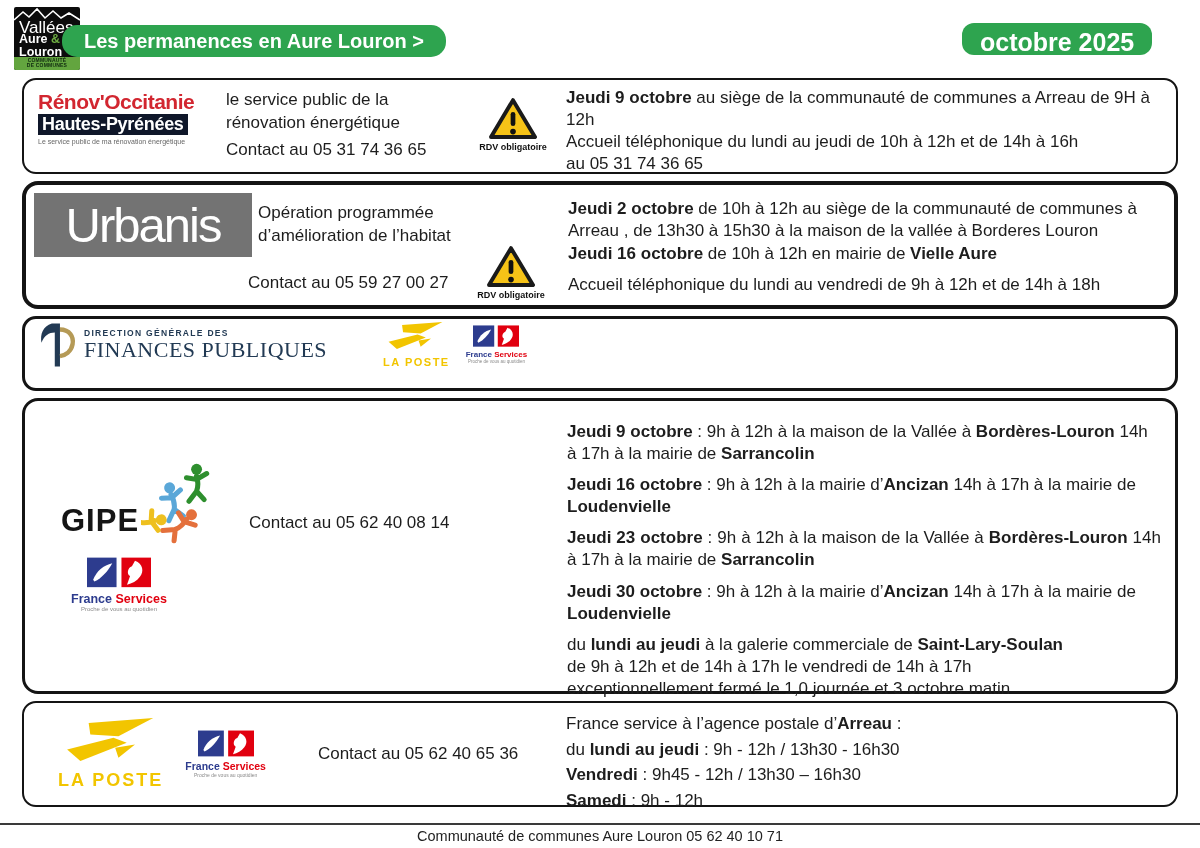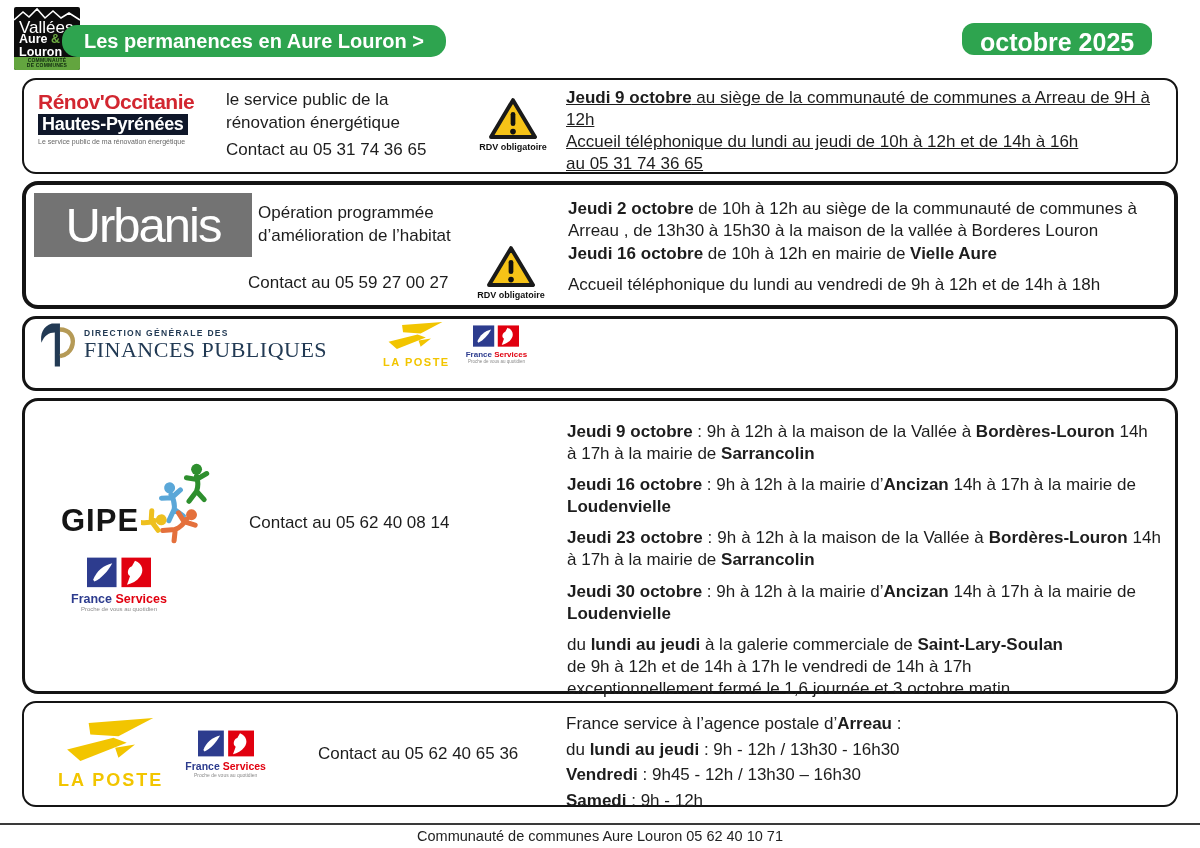--- a/index.html
+++ b/index.html
@@ -36,21 +36,21 @@
   .warn-label { font-size:9px; font-weight:700; color:#111; margin-top:1px; }
 
   
   .renov { position:absolute; left:14px; top:11px; width:182px; }
   .renov-title { color:#d22630; font-weight:800; font-size:21px; letter-spacing:-.5px; line-height:1.05; }
   .renov-sub { display:inline-block; background:#0f172a; color:#fff; font-weight:800; font-size:18px; padding:0 4px; margin-top:1px; letter-spacing:-.3px; }
   .renov-tag { font-size:7px; color:#666; margin-top:3px; white-space:nowrap; }
   .c1-desc { position:absolute; left:202px; top:9px; width:238px; font-size:17px; line-height:1.35; }
   .c1-contact { position:absolute; left:202px; top:60px; font-size:17px; }
   .c1 .warn { right:4px; top:17px; }
-  .c1 .right { padding-top:7px;text-decoration:underline; }
+  .c1 .right { padding-top:7px; }
 
   
   .urbanis-box { position:absolute; left:8px; top:8px; width:218px; height:64px; background:#737373; color:#fff; display:flex; align-items:center; justify-content:center; font-size:49px; letter-spacing:-2px; font-weight:400; }
   .c2-desc { position:absolute; left:232px; top:17px; width:228px; font-size:17px; line-height:1.35; }
   .c2-contact { position:absolute; left:222px; top:88px; font-size:17px; }
   .c2 .warn { right:8px; bottom:5px; }
   .c2 .right p.pa { margin-top:8px; }
   .c2 .right p.pb { margin-top:1px; }
   .c2 .right p.pc { margin-top:9px; }
 
@@ -220,21 +220,21 @@
         </svg>
         <div class="fs-words"><span class="fs-w1">France</span> <span class="fs-w2">Services</span></div>
         <div class="fs-tag">Proche de vous au quotidien</div>
       </div>
     </div>
     <div class="right">
       <p><span class="b">Jeudi 9 octobre</span><span> : 9h à 12h à la maison de la Vallée à </span><span class="b">Bordères-Louron</span><span>  14h à 17h à la mairie de </span><span class="b">Sarrancolin</span></p>
       <p><span class="b">Jeudi 16 octobre </span><span> : 9h à 12h à la mairie d’</span><span class="b">Ancizan</span><span>  14h à 17h à la mairie de </span><span class="b">Loudenvielle</span></p>
       <p class="just"><span class="b">Jeudi 23 octobre</span><span> : 9h à 12h à la maison de la Vallée à </span><span class="b">Bordères-Louron</span><span> 14h à 17h à la mairie de </span><span class="b">Sarrancolin</span></p>
       <p><span class="b">Jeudi 30 octobre </span><span> : 9h à 12h à la mairie d’</span><span class="b">Ancizan</span><span>  14h à 17h à la mairie de </span><span class="b">Loudenvielle</span></p>
-      <p><span>du </span><span class="b">lundi au jeudi</span><span> à la galerie commerciale de </span><span class="b">Saint-Lary-Soulan</span><br><span>de 9h à 12h et de 14h à 17h  le vendredi de 14h à 17h</span><br><span>exceptionnellement fermé le 1,6 journée et 3 octobre matin</span></p>
+      <p><span>du </span><span class="b">lundi au jeudi</span><span> à la galerie commerciale de </span><span class="b">Saint-Lary-Soulan</span><br><span>de 9h à 12h et de 14h à 17h  le vendredi de 14h à 17h</span><br><span>exceptionnellement fermé le 1,0 journée et 3 octobre matin</span></p>
     </div>
   </div>
 
   <div class="card c5">
     <div class="left">
       <div class="lp-logo lp-big">
         <svg width="92" height="48" viewBox="0 0 110 58">
           <polygon points="28,6 106,0 64,22 30,20" fill="#f2c500"></polygon>
           <polygon points="2,38 58,24 74,30 18,52" fill="#f2c500"></polygon>
           <polygon points="60,36 84,32 64,48" fill="#f2c500"></polygon>

